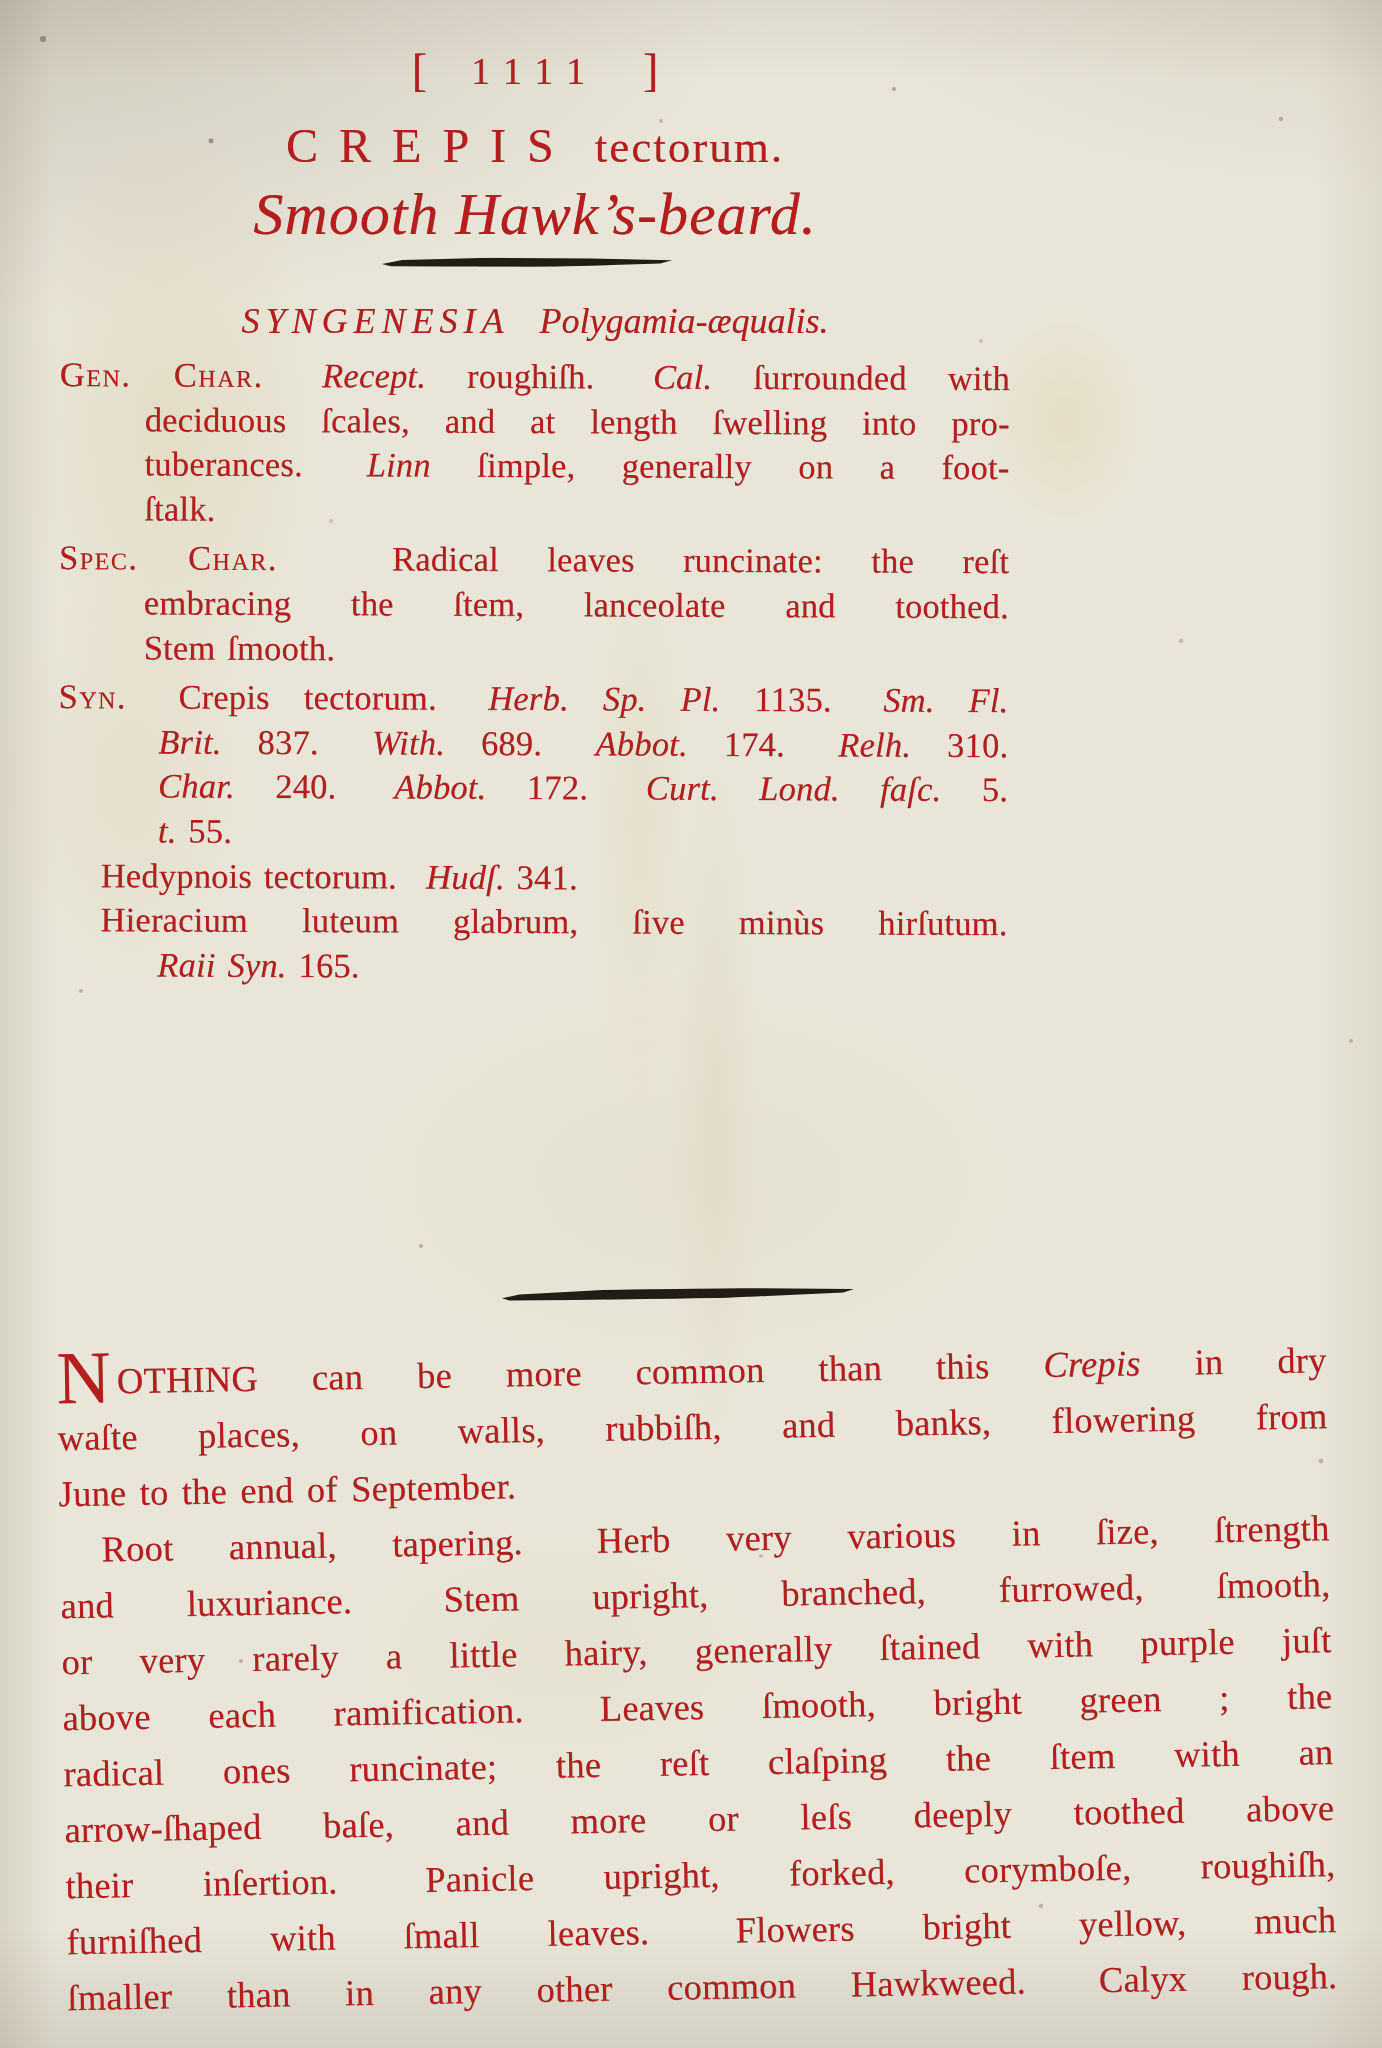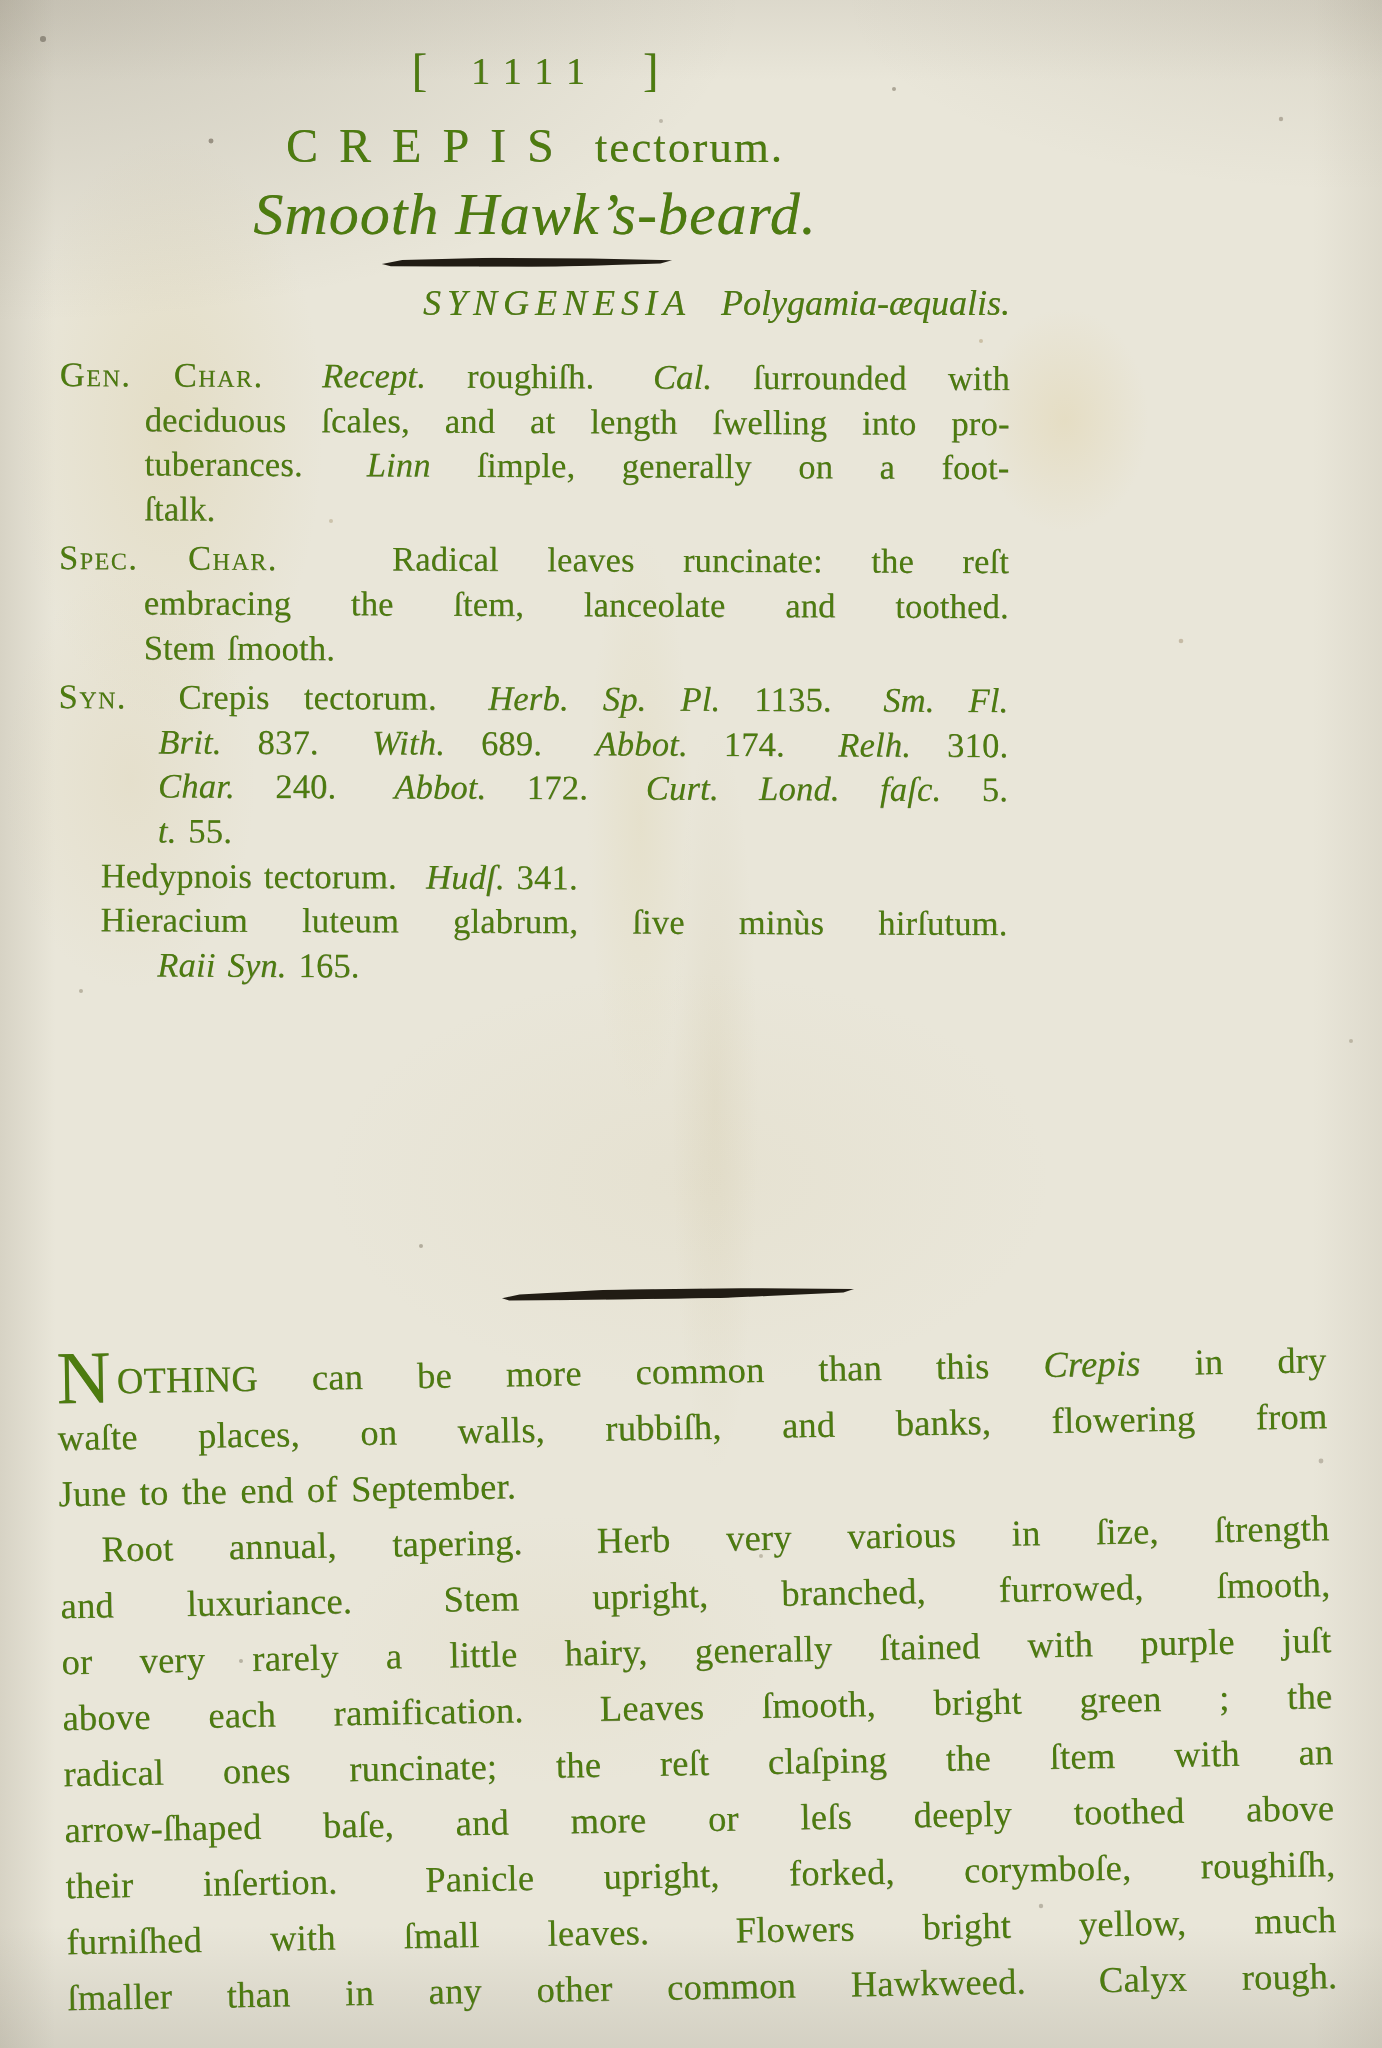--- a/index.html
+++ b/index.html
@@ -60,42 +60,42 @@
   .pagenum .bracket{font-size:46px;vertical-align:-2px;}
   .pagenum .num{margin:0 44px;letter-spacing:14px;}
   .title{position:absolute;top:118px;width:100%;font-size:48px;white-space:nowrap;}
   .title .genus{letter-spacing:21px;}
   .title .species{margin-left:20px;letter-spacing:2px;font-size:45px;}
   .subtitle{position:absolute;top:180px;width:100%;font-style:italic;font-size:60px;letter-spacing:1px;}
   .rule{background:#211c14;box-shadow:0 1px 0 rgba(33,28,20,.4);}
   .rule1{position:absolute;top:257px;left:322px;width:290px;height:10px;
     clip-path:polygon(0 55%,7% 18%,38% 4%,72% 22%,100% 48%,96% 80%,60% 100%,22% 86%,3% 78%);
     transform:rotate(-0.6deg);}
-  .classification{position:absolute;top:282px;width:100%;font-style:italic;font-size:36px;white-space:nowrap;text-align:right;}
+  .classification{position:absolute;top:300px;width:100%;font-style:italic;font-size:36px;white-space:nowrap;}
   .classification .class-name{letter-spacing:6px;margin-right:30px;}
   
   .entries{position:absolute;left:60px;top:352px;width:950px;font-size:34.5px;line-height:44.6px;
     transform:rotate(0.25deg);transform-origin:0 0;word-spacing:3px;}
   .entry{margin-bottom:5px;}
   .ind-a{padding-left:85px;}
   .ind-b{padding-left:100px;}
   .ind-c{padding-left:43px;}
   
   .rule2{position:absolute;top:1288px;left:502px;width:352px;height:11px;
     clip-path:polygon(0 60%,5% 30%,30% 2%,68% 14%,100% 42%,97% 72%,62% 100%,20% 88%,2% 82%);
     transform:rotate(-1.2deg);}
   .body-text{position:absolute;left:62px;top:1352px;width:1270px;font-size:36.5px;line-height:56px;
     transform:rotate(-1deg);transform-origin:10% 50%;word-spacing:4px;}
   .body-text p{margin:0;}
   .first-indent{padding-left:42px;}
 </style>
 </head>
 <body>
 
-<div class="page" style="background-color: rgb(233, 230, 217); color: #4d7c0f;">
+<div class="page" style="background-color: rgb(233, 230, 217); color: #b91c1c;">
 
   <div class="overlay stains"></div>
   <div class="overlay vignette"></div>
   <div class="speckles"></div>
 
   <header class="top-matter">
     <div class="pagenum">
       <span class="bracket">[</span><span class="num">1111</span><span class="bracket">]</span>
     </div>
     <div class="title">

